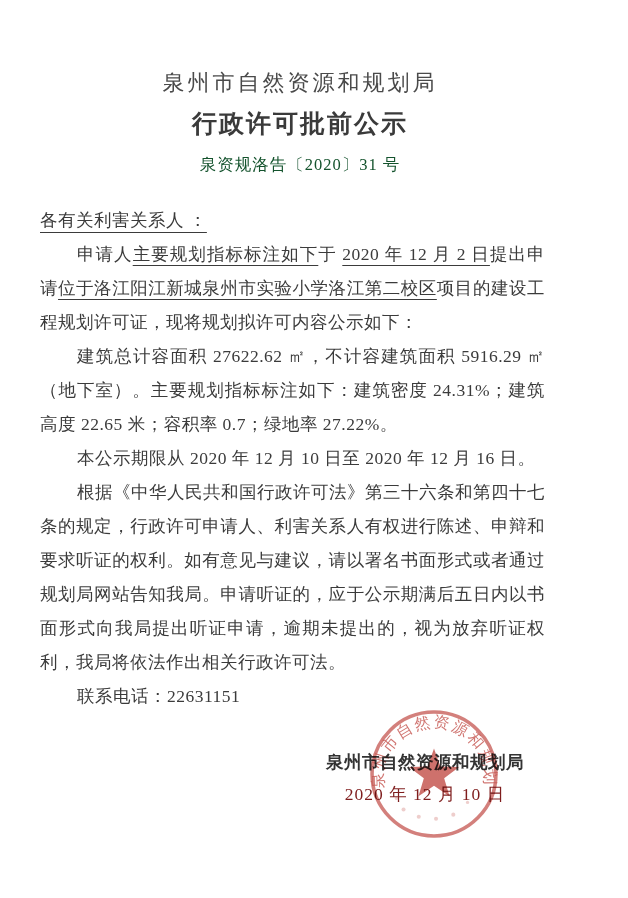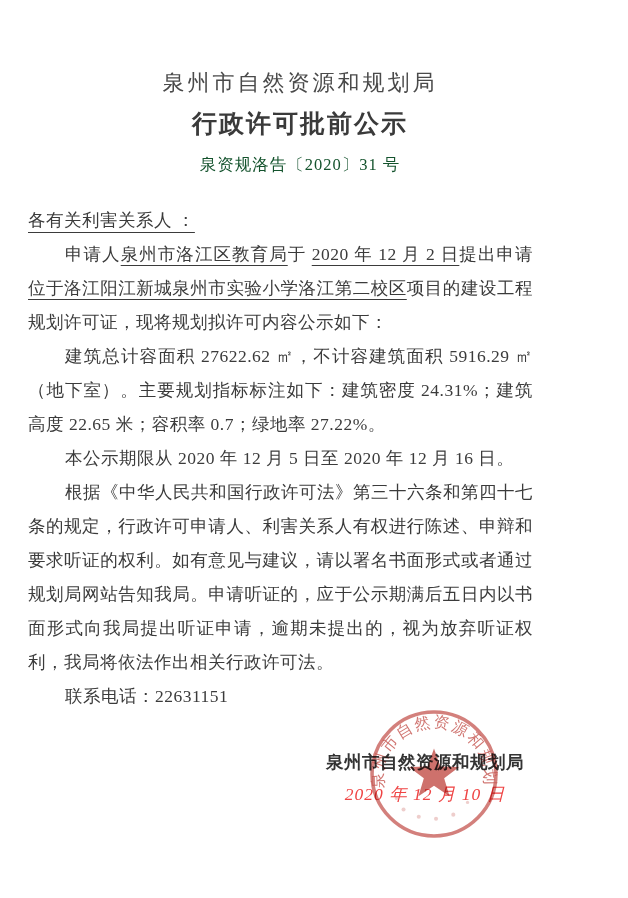--- a/index.html
+++ b/index.html
@@ -40,21 +40,21 @@
   }
   .doc-number {
     font-size: 16.5px;
     letter-spacing: 1px;
     color: #14532d;
     margin: 14px 0 0 0;
   }
   .doc-body {
     position: absolute;
     top: 203px;
-    left: 28px;
+    left: 40px;
     width: 505px;
     font-size: 17.5px;
     line-height: 34px;
     letter-spacing: 0.5px;
     text-align: justify;
     color: #3b3b3b;
   }
   .doc-body p {
     margin: 0;
   }
@@ -78,23 +78,22 @@
   .signature-agency {
     font-size: 17.5px;
     font-weight: bold;
     letter-spacing: 0.5px;
     color: #333333;
     margin: 0;
   }
   .signature-date {
     font-size: 17.5px;
     letter-spacing: 1px;
-    color: #ef4444;
+    color: #7f1d1d;
     margin: 8px 0 0 0;
-    font-style: italic;
   }
   .seal {
     position: absolute;
     left: 369px;
     top: 709px;
     width: 130px;
     height: 130px;
     mix-blend-mode: multiply;
     opacity: 0.88;
     pointer-events: none;
@@ -106,23 +105,23 @@
 <div class="page">
 
   <div class="doc-header">
     <div class="agency-name">泉州市自然资源和规划局</div>
     <div class="notice-title">行政许可批前公示</div>
     <div class="doc-number">泉资规洛告〔2020〕31 号</div>
   </div>
 
   <div class="doc-body">
     <p class="salutation"><span class="u">各有关利害关系人 ：</span></p>
-    <p class="indent"><span>申请人</span><span class="u">泉州市洛江区教育局</span><span>于 </span><span class="u">2020 年 12 月 2 日</span><span>提出申请</span><span class="u">位于洛江阳江新城泉州市实验小学洛江第二校区</span><span>项目的建设工程规划许可证，现将规划拟许可内容公示如下：</span></p>
+    <p class="indent"><span>申请人</span><span class="u">主要规划指标标注如下</span><span>于 </span><span class="u">2020 年 12 月 2 日</span><span>提出申请</span><span class="u">位于洛江阳江新城泉州市实验小学洛江第二校区</span><span>项目的建设工程规划许可证，现将规划拟许可内容公示如下：</span></p>
     <p class="indent"><span>建筑总计容面积 27622.62 ㎡，不计容建筑面积 5916.29 ㎡（地下室）。主要规划指标标注如下：建筑密度 24.31%；建筑高度 22.65 米；容积率 0.7；绿地率 27.22%。</span></p>
-    <p class="indent"><span>本公示期限从 2020 年 12 月 5 日至 2020 年 12 月 16 日。</span></p>
+    <p class="indent"><span>本公示期限从 2020 年 12 月 10 日至 2020 年 12 月 16 日。</span></p>
     <p class="indent"><span>根据《中华人民共和国行政许可法》第三十六条和第四十七条的规定，行政许可申请人、利害关系人有权进行陈述、申辩和要求听证的权利。如有意见与建议，请以署名书面形式或者通过规划局网站告知我局。申请听证的，应于公示期满后五日内以书面形式向我局提出听证申请，逾期未提出的，视为放弃听证权利，我局将依法作出相关行政许可法。</span></p>
     <p class="indent">联系电话：22631151</p>
   </div>
 
   <div class="signature-block">
     <div class="signature-agency">泉州市自然资源和规划局</div>
     <div class="signature-date">2020 年 12 月 10 日</div>
   </div>
 
   <svg class="seal" viewBox="0 0 128 128" xmlns="http://www.w3.org/2000/svg">

